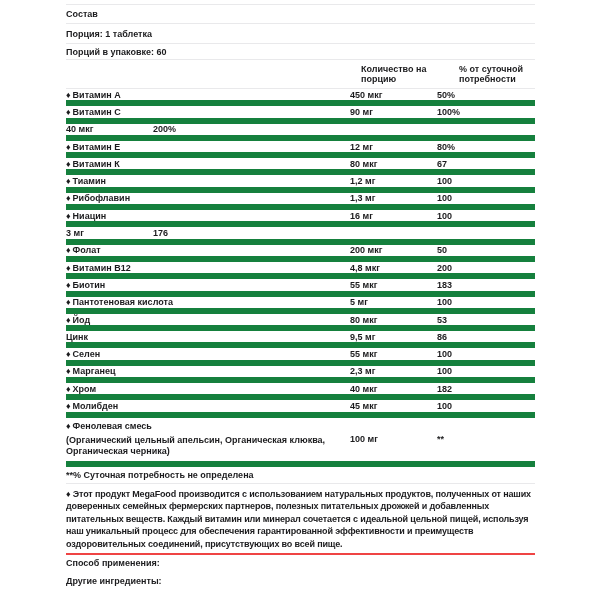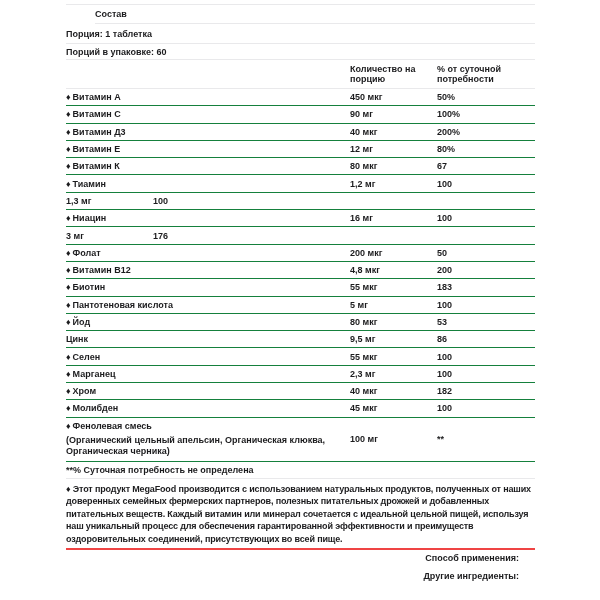--- a/index.html
+++ b/index.html
@@ -20,33 +20,33 @@
     top: 4px;
     width: 469px;
     border-top: 1px solid #e9e9eb;
   }
   .row {
     display: flex;
     align-items: center;
     border-bottom: 1px solid #e9e9eb;
     box-sizing: border-box;
   }
-  .row.i1 { height: 19px; margin-left: 29px; }
+  .row.i1 { height: 19px; }
   .row.i2 { height: 20px; }
   .row.i3 { height: 16px; }
-  .header-row { height: 29px; align-items: center; }
+  .header-row { height: 29px; align-items: center; gap: 11px; }
   .hdr { line-height: 10.5px; }
   .c-name  { width: 284px; padding-right: 8px; box-sizing: border-box; }
   .c-amount{ width: 87px;  padding-right: 4px; box-sizing: border-box; }
   .c-dv    { flex: 1; }
   .t-row {
     display: flex;
     align-items: center;
     height: 17.3px;
-    border-bottom: 1px solid #15803d;
+    border-bottom: 6px solid #15803d;
     box-sizing: border-box;
   }
   .t-row.tall {
     height: auto;
     padding: 3px 0 4px;
     justify-content: flex-end;
   }
   .t-row .nm { }
   .bullet { margin-right: 2px; }
   .bullet:empty { margin-right: 0; }
@@ -54,23 +54,22 @@
   .footnote-row { height: 17.3px; }
   .desc {
     border-bottom: 2px solid #ef4444;
     padding: 4px 0 3px;
     line-height: 12.4px;
     letter-spacing: -0.15px;
     box-sizing: border-box;
   }
   .bottom { padding-top: 3px; }
   .bottom p {
-    margin: 0 16px 7px;
+    margin: 0 0 7px;
     line-height: 11px;
-    text-align: right;
   }
 </style>
 </head>
 <body>
 
 <div class="content">
 
   <div class="row i1">
     <span>Состав</span>
   </div>
@@ -106,26 +105,20 @@
       <div>
         <span class="bullet">♦</span><span class="nm">Витамин С</span>
       </div>
 
     </div>
     <div class="c-amount">90 мг</div>
     <div class="c-dv">100%</div>
   </div>
 
   <div class="t-row">
-    <div class="c-name">
-      <div>
-        <span class="bullet">♦</span><span class="nm">Витамин Д3</span>
-      </div>
-
-    </div>
     <div class="c-amount">40 мкг</div>
     <div class="c-dv">200%</div>
   </div>
 
   <div class="t-row">
     <div class="c-name">
       <div>
         <span class="bullet">♦</span><span class="nm">Витамин Е</span>
       </div>
 
@@ -150,20 +143,26 @@
       <div>
         <span class="bullet">♦</span><span class="nm">Тиамин</span>
       </div>
 
     </div>
     <div class="c-amount">1,2 мг</div>
     <div class="c-dv">100</div>
   </div>
 
   <div class="t-row">
+    <div class="c-name">
+      <div>
+        <span class="bullet">♦</span><span class="nm">Рибофлавин</span>
+      </div>
+
+    </div>
     <div class="c-amount">1,3 мг</div>
     <div class="c-dv">100</div>
   </div>
 
   <div class="t-row">
     <div class="c-name">
       <div>
         <span class="bullet">♦</span><span class="nm">Ниацин</span>
       </div>
 

